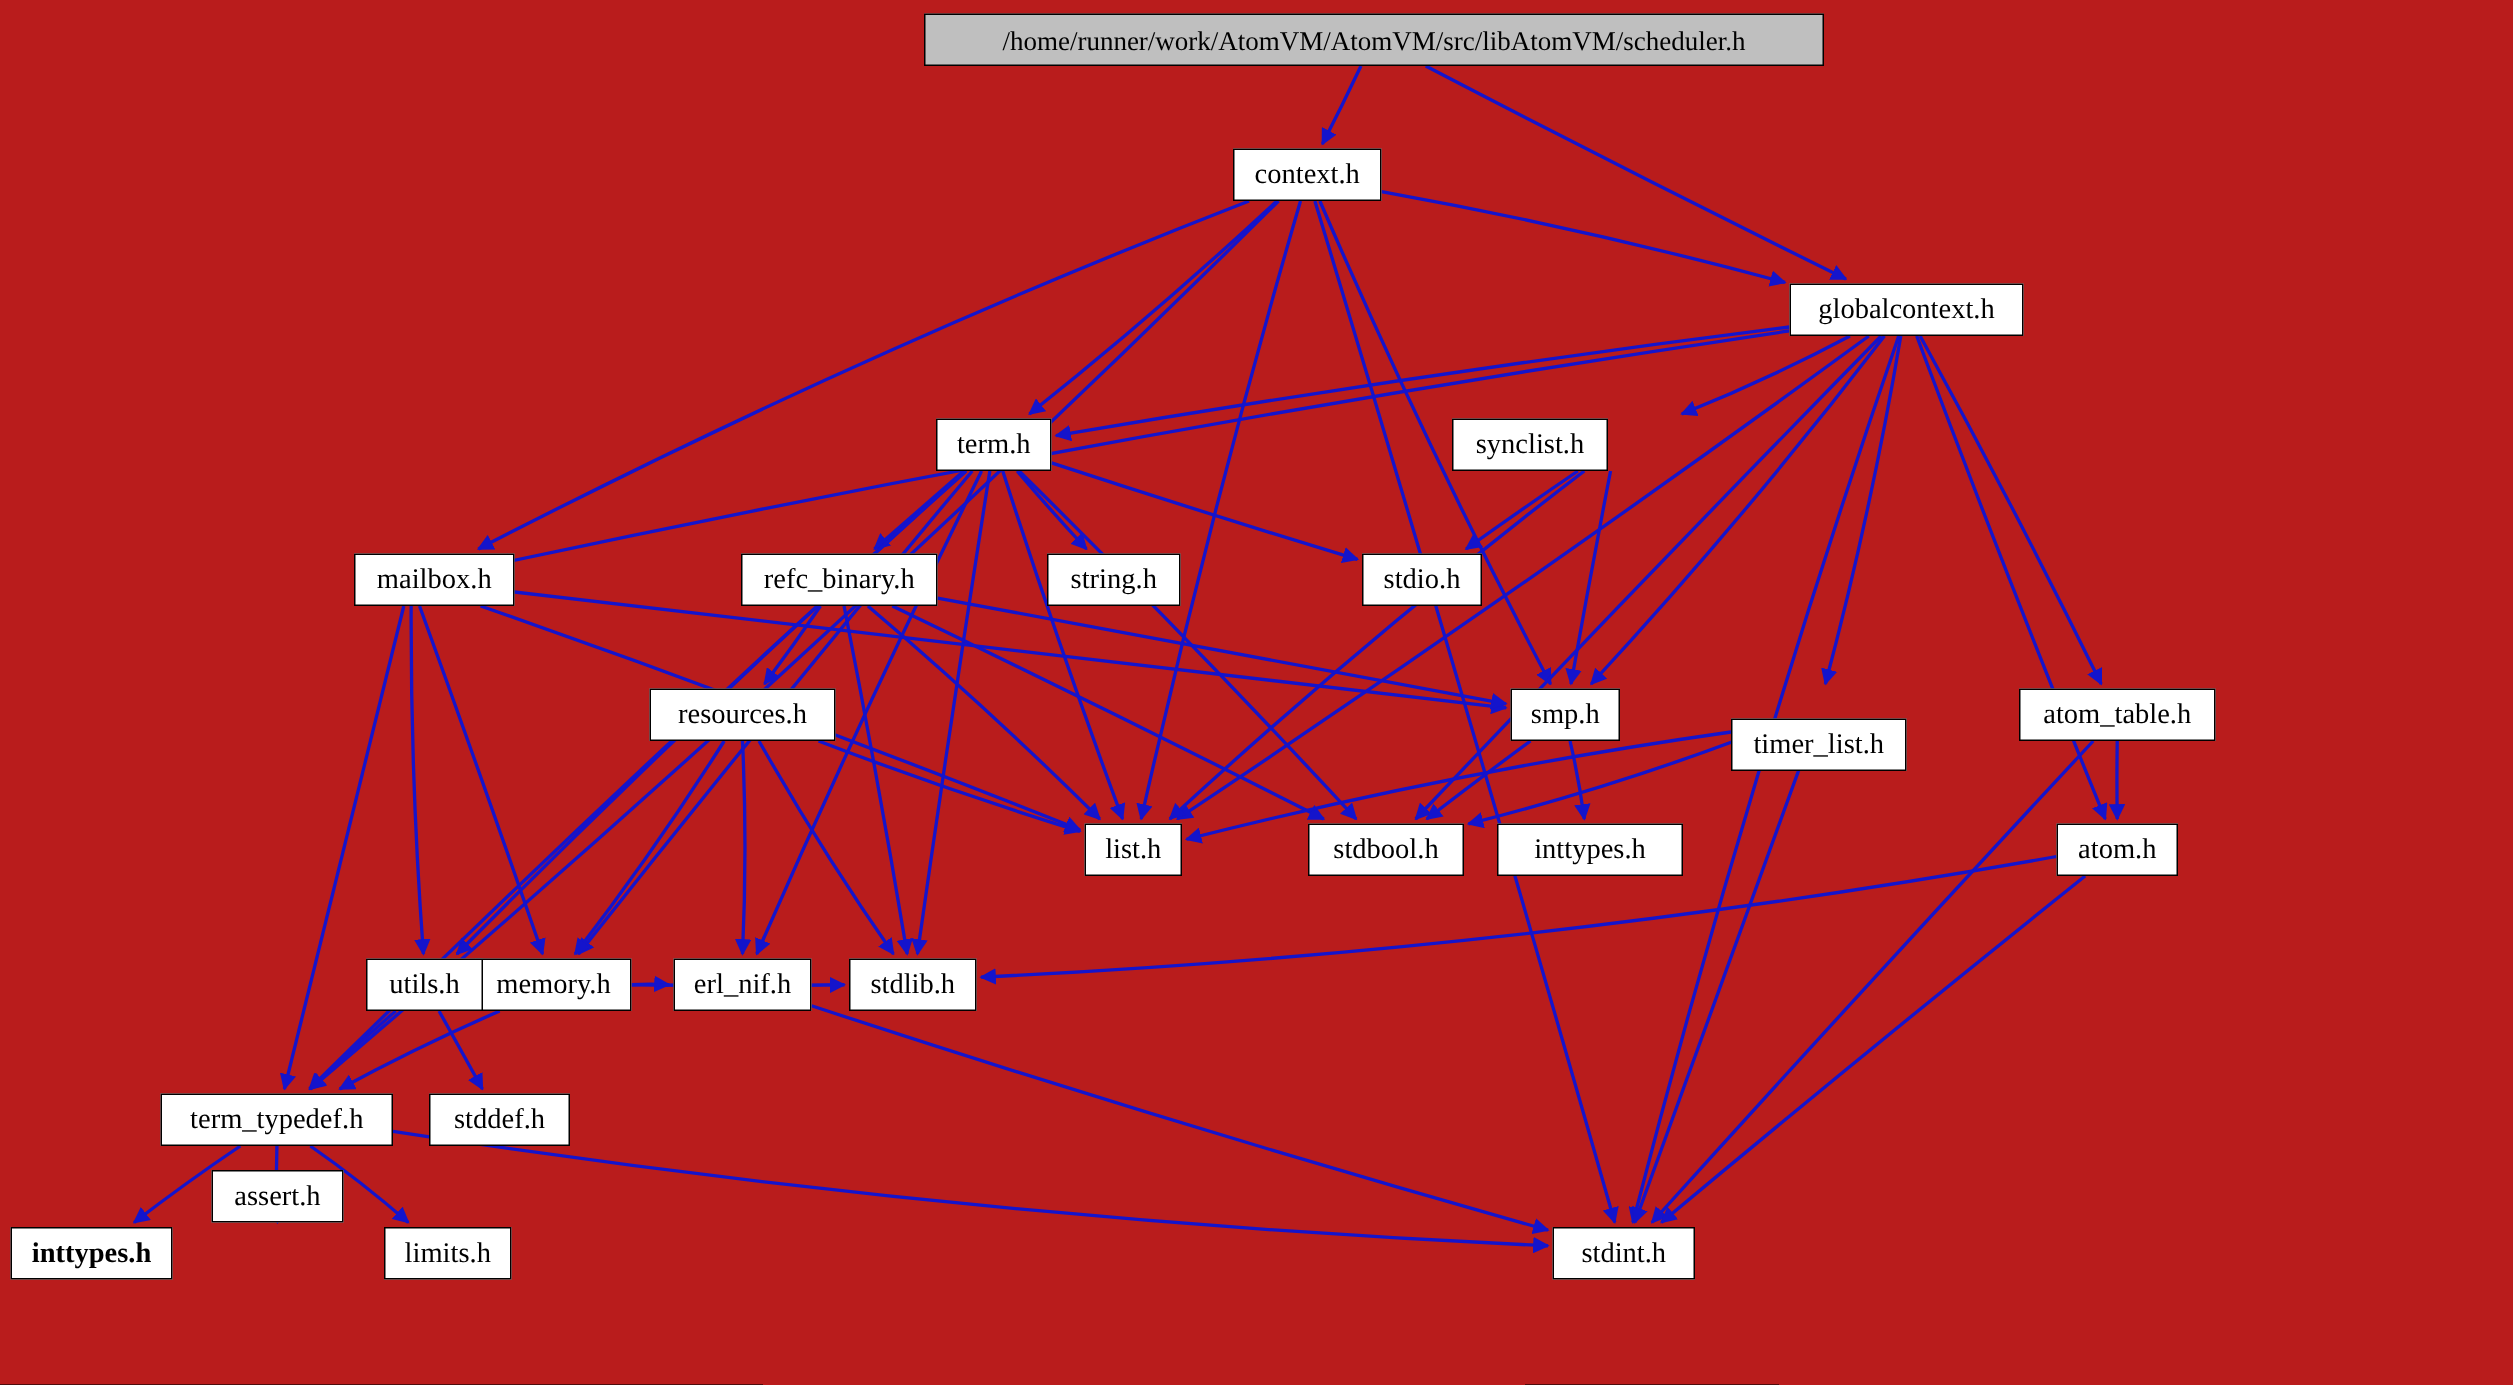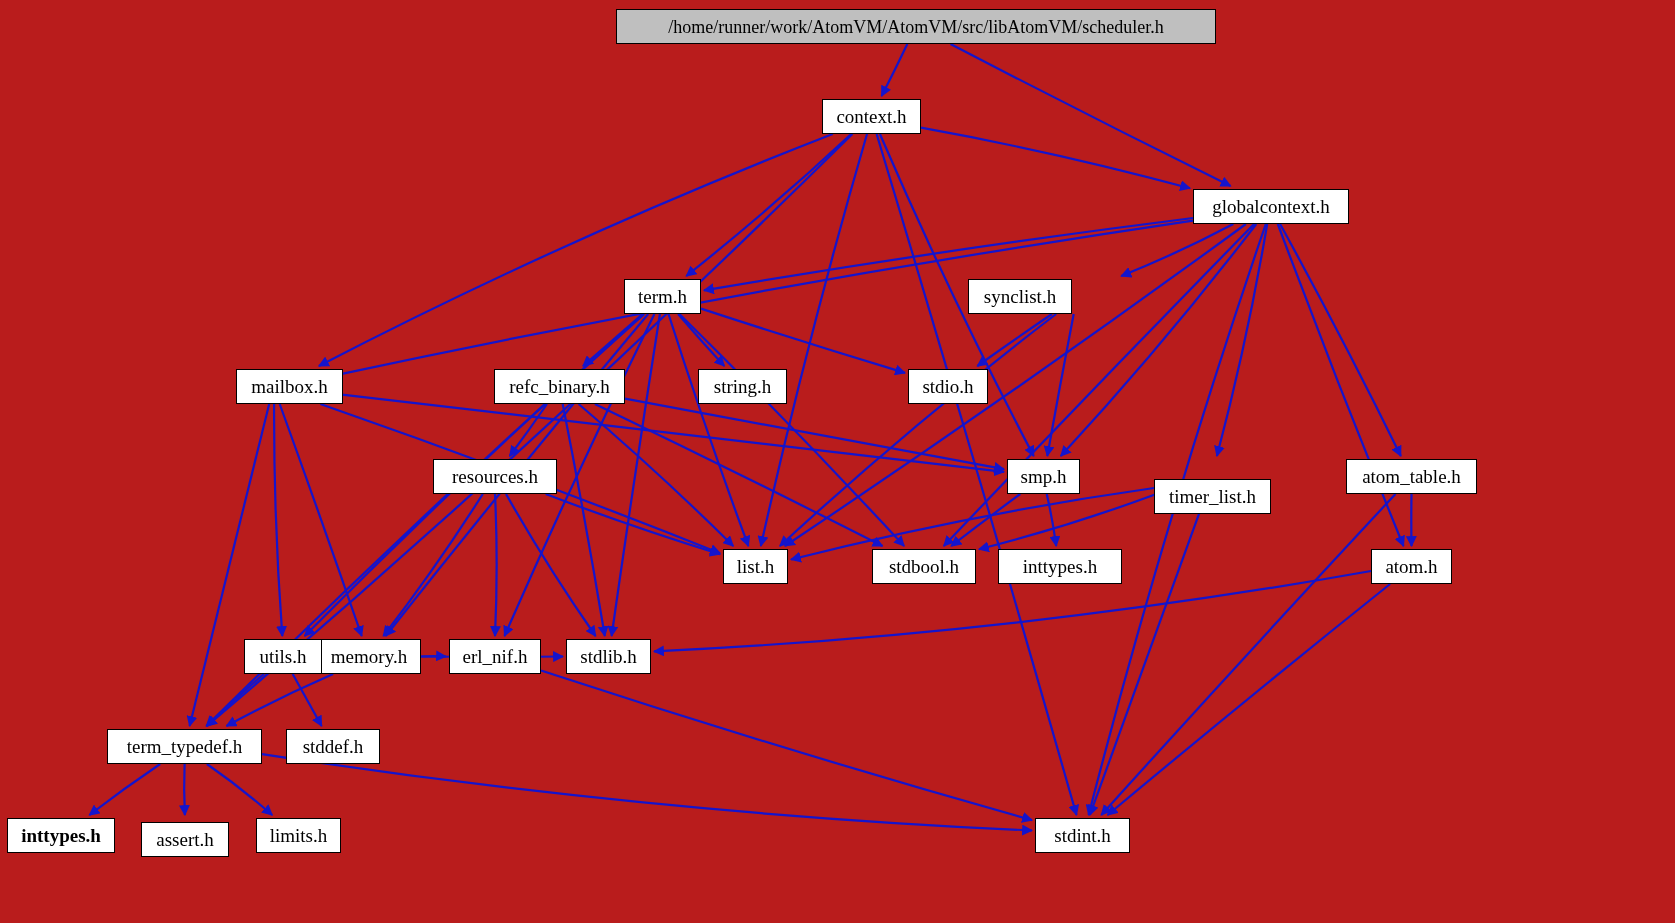--- a/index.html
+++ b/index.html
@@ -187,21 +187,21 @@
       </div>
       <div class="node" style="left: 107px; top: 729px; width: 155px; height: 35px;">
         <span>term_typedef.h</span>
       </div>
       <div class="node" style="left: 286px; top: 729px; width: 94px; height: 35px;">
         <span>stddef.h</span>
       </div>
       <div class="node" style="left: 7px; top: 818px; width: 108px; height: 35px; font-weight: bold;">
         <span>inttypes.h</span>
       </div>
-      <div class="node" style="left: 141px; top: 822px; width: 88px; height: 35px;">
+      <div class="node" style="left: 141px; top: 780px; width: 88px; height: 35px;">
         <span>assert.h</span>
       </div>
       <div class="node" style="left: 256px; top: 818px; width: 85px; height: 35px;">
         <span>limits.h</span>
       </div>
       <div class="node" style="left: 1035px; top: 818px; width: 95px; height: 35px;">
         <span>stdint.h</span>
       </div>
     </div>
 </div>

